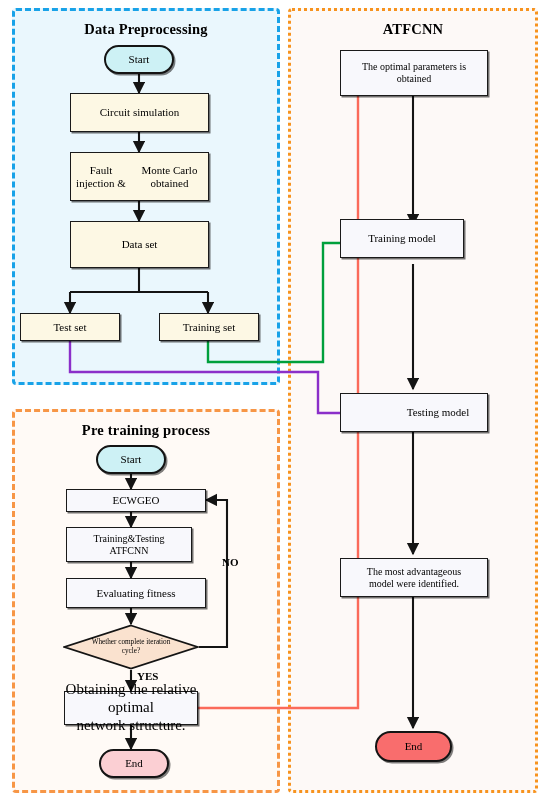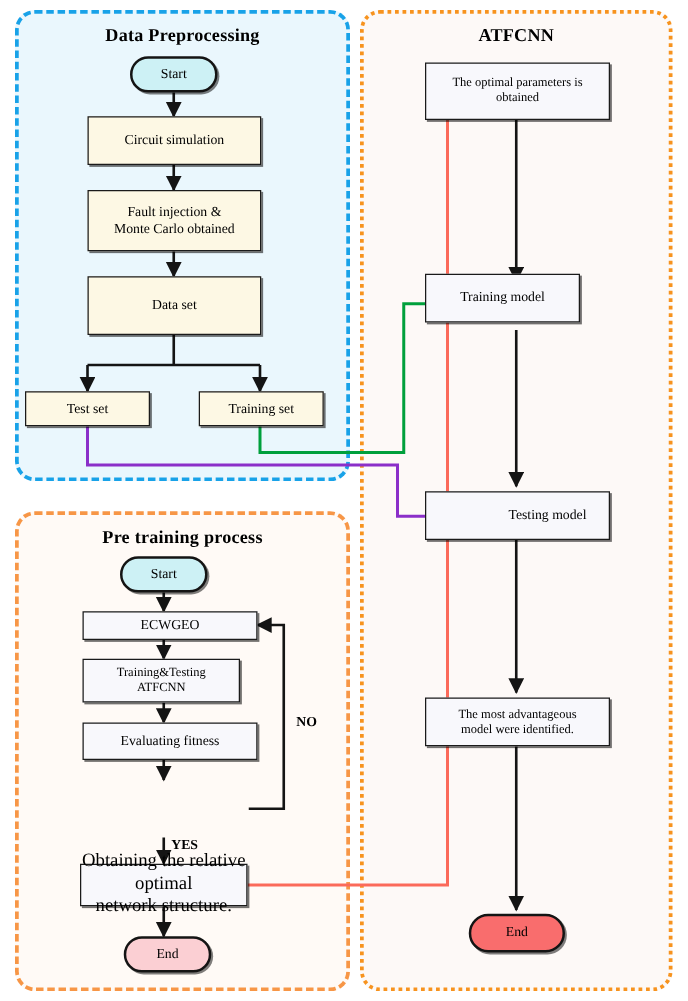--- a/index.html
+++ b/index.html
@@ -5,21 +5,21 @@
 <style>
   html,body{margin:0;padding:0;background:#ffffff;}
   body{
     font-family:"Liberation Serif", serif;
     width:550px;height:801px;position:relative;overflow:hidden;
   }
   #canvas{position:absolute;left:0;top:0;width:550px;height:801px;}
   svg.layer{position:absolute;left:0;top:0;width:550px;height:801px;pointer-events:none;}
 
   
-  .panel{position:absolute;border-radius:16px;box-sizing:border-box;text-decoration:underline;}
+  .panel{position:absolute;border-radius:4px;box-sizing:border-box;text-decoration:underline;}
   .panel-dp{
     left:12px;top:8px;width:268px;height:377px;
     border:3px dashed #18a2e8;background:#eaf7fd;
   }
   .panel-pre{
     left:12px;top:409px;width:268px;height:384px;
     border:3px dashed #f79646;background:#fffaf6;
   }
   .panel-atf{
     left:288px;top:8px;width:250px;height:785px;
@@ -128,21 +128,21 @@
 
     <path d="M208,341 L208,362 L323,362 L323,243 L366,243" stroke="#00a03c" stroke-width="2.4" fill="none" marker-end="url(#arrGreen)"></path>
 
     <path d="M198,708 L358,708 L358,68 L366,68" stroke="#fb6a5a" stroke-width="2.4" fill="none" marker-end="url(#arrRed)"></path>
   </svg>
 
   <div class="node term term-start fs11" style="left:104px;top:45px;width:70px;height:29px;">Start</div>
 
   <div class="node box box-cream fs11" style="left:70px;top:93px;width:139px;height:39px;">Circuit simulation</div>
 
-  <div class="node box box-cream fs11" style="left:70px;top:152px;width:139px;height:49px;flex-direction:column;">
+  <div class="node box box-cream fs11" style="left:70px;top:152px;width:139px;height:49px;flex-direction:row;">
     <span>Fault injection &amp;</span>
     <span>Monte Carlo obtained</span>
   </div>
 
   <div class="node box box-cream fs11" style="left:70px;top:221px;width:139px;height:47px;">Data set</div>
 
   <div class="node box box-cream fs11" style="left:20px;top:313px;width:100px;height:28px;">Test set</div>
 
   <div class="node box box-cream fs11" style="left:159px;top:313px;width:100px;height:28px;">Training set</div>
 
@@ -150,22 +150,33 @@
 
   <div class="node box box-white fs11" style="left:66px;top:489px;width:140px;height:23px;">ECWGEO</div>
 
   <div class="node box box-white fs10" style="left:66px;top:527px;width:126px;height:35px;flex-direction:column;">
     <span>Training&amp;Testing</span>
     <span>ATFCNN</span>
   </div>
 
   <div class="node box box-white fs11" style="left:66px;top:578px;width:140px;height:30px;">Evaluating fitness</div>
 
-
-  <div class="edge-label" style="left:237px;top:556px;margin-top:16px;">NO</div>
+  <div class="diamond-wrap" style="left:63px;top:624px;width:136px;height:46px;">
+    <svg class="diamond-shape" width="136" height="46" viewBox="0 0 136 46">
+      <polygon points="68,1.5 134.5,23 68,44.5 1.5,23" fill="#fae2cf" stroke="#141414" stroke-width="1.8"></polygon>
+    </svg>
+    <div class="diamond-label">
+      <span>
+        <span>Whether complete iteration</span><br>
+        <span>cycle?</span>
+      </span>
+    </div>
+  </div>
+
+  <div class="edge-label" style="left:222px;top:556px;">NO</div>
   <div class="edge-label" style="left:137px;top:670px;">YES</div>
 
   <div class="node box box-white fs9" style="left:64px;top:691px;width:134px;height:34px;flex-direction:column;">
     <span>Obtaining the relative optimal</span>
     <span>network structure.</span>
   </div>
 
   <div class="node term term-end-pink fs11" style="left:99px;top:749px;width:70px;height:29px;">End</div>
 
   <div class="node box box-white fs10" style="left:340px;top:50px;width:148px;height:46px;flex-direction:column;">

